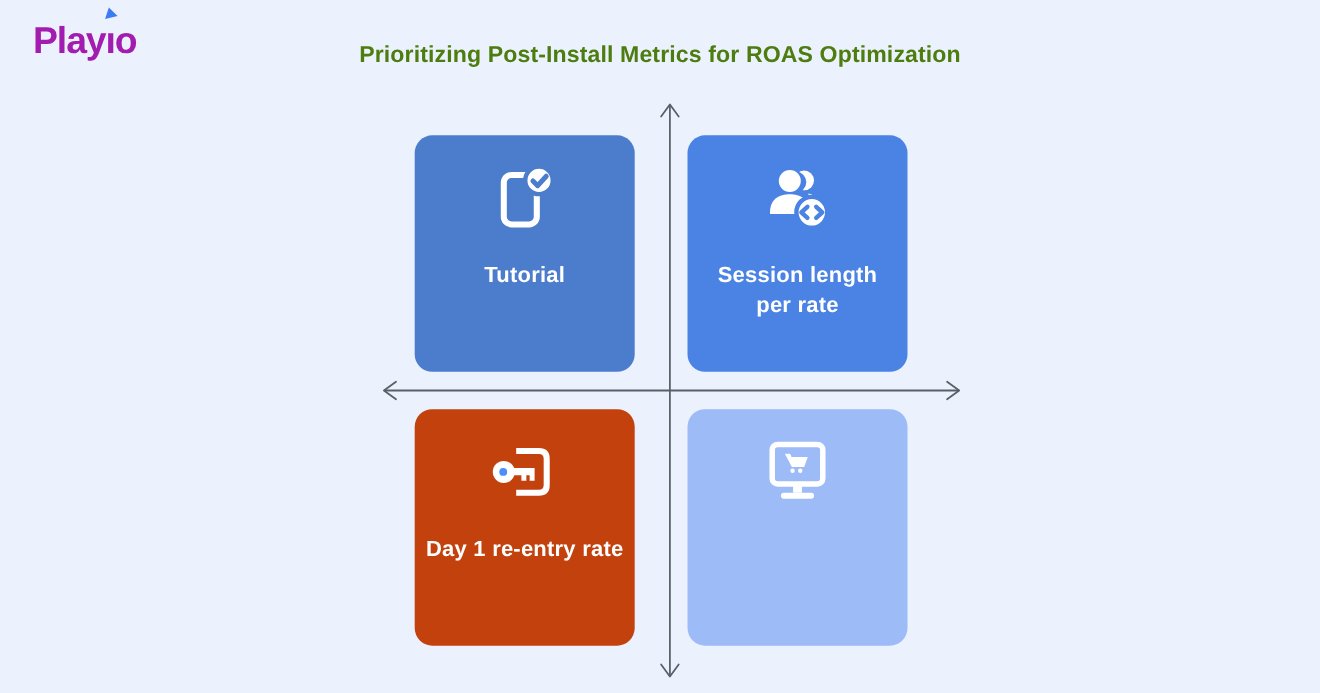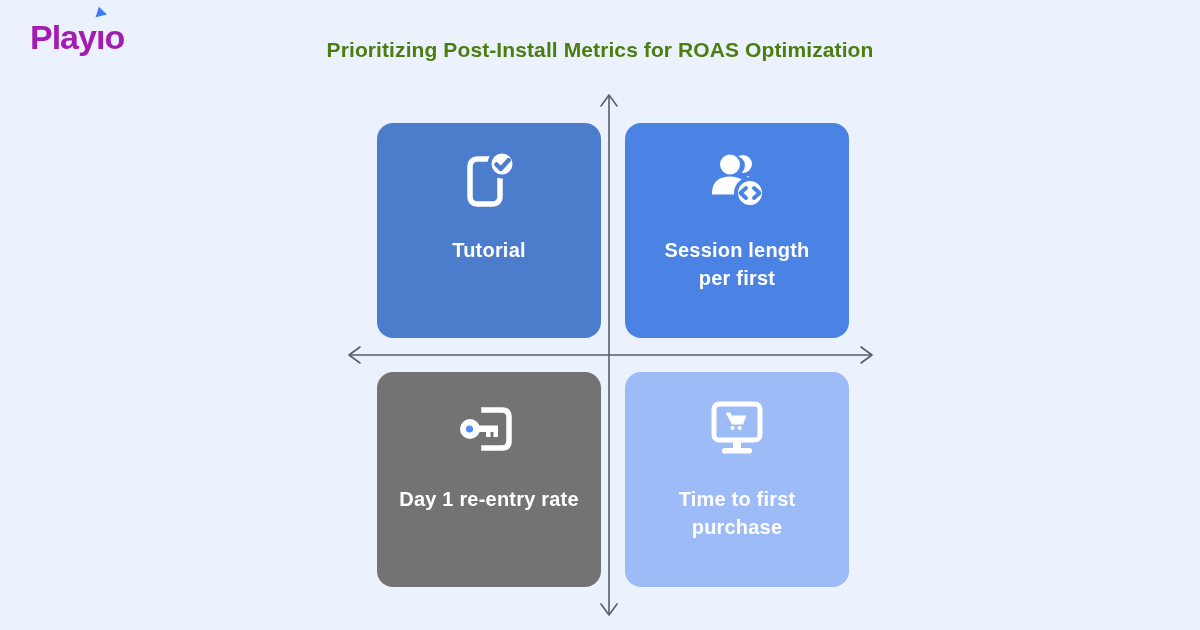--- a/index.html
+++ b/index.html
@@ -28,21 +28,21 @@
   .title{
     position:absolute;left:0;right:0;top:38px;
     text-align:center;
     font-size:21px;font-weight:bold;color:#4d7c0f;
     letter-spacing:0.1px;
   }
   
   .axes{position:absolute;left:0;top:0;width:1200px;height:630px;pointer-events:none;}
   
   .card{
-    position:absolute;width:224px;height:215px;border-radius:16px;
+    position:absolute;width:200px;height:215px;border-radius:16px;
     display:flex;flex-direction:column;align-items:center;
     padding-top:25px;box-sizing:border-box;
   }
   .q-tl{left:377px;top:123px;}
   .q-tr{left:625px;top:123px;}
   .q-bl{left:377px;top:372px;}
   .q-br{left:625px;top:372px;}
   .icon-box{
     width:64px;height:64px;margin-bottom:24px;
     display:flex;align-items:center;justify-content:center;
@@ -90,25 +90,25 @@
       <path d="M42 28 c5 1 8 4 9 9 l-9 0 z" fill="#fff"></path>
       <circle cx="25" cy="16.5" r="10" fill="#fff"></circle>
       <path d="M7 45 c0 -12 8.5 -16.5 18 -16.5 c9.5 0 18 4.5 18 16.5 l0 1.5 l-36 0 z" fill="#fff"></path>
       <circle cx="45" cy="45" r="14" fill="#fff" stroke="var(--qc)" stroke-width="4"></circle>
       <path d="M41 40 l-5.5 5 l5.5 5" stroke="var(--qc)" stroke-width="4" fill="none" stroke-linecap="round" stroke-linejoin="round"></path>
       <path d="M49 40 l5.5 5 l-5.5 5" stroke="var(--qc)" stroke-width="4" fill="none" stroke-linecap="round" stroke-linejoin="round"></path>
     </svg>
   </div>
   <div class="card-label">
     <span>Session length</span>
-    <span>per first</span>
+    <span>per rate</span>
   </div>
 </div>
 
-<div class="card q-bl" style="background: #737373; --qc: #4d8ff8;">
+<div class="card q-bl" style="background: #c2410c; --qc: #4d8ff8;">
   <div class="icon-box">
     <svg width="64" height="64" viewBox="0 0 64 64">
       <path d="M27 13 h18 q7 0 7 7 v24 q0 7 -7 7 h-18" fill="none" stroke="#fff" stroke-width="5.5" stroke-linecap="square"></path>
       <path d="M20 28.5 H41 V40 h-4.5 v-5 h-3 v5 H29 v-5 h-9 z" fill="#fff"></path>
       <circle cx="13" cy="32" r="10" fill="#fff"></circle>
       <circle cx="12.5" cy="32" r="3.6" fill="var(--qc)"></circle>
     </svg>
   </div>
   <div class="card-label">
     <span>Day 1 re-entry rate</span>
@@ -119,17 +119,13 @@
   <div class="icon-box">
     <svg width="64" height="64" viewBox="0 0 64 64">
       <rect x="9" y="7" width="46" height="36" rx="5" fill="none" stroke="#fff" stroke-width="5"></rect>
       <path d="M28 43 h8 v8 h-8 z" fill="#fff"></path>
       <rect x="17" y="51" width="30" height="5.5" rx="2.5" fill="#fff"></rect>
       <path d="M20.5 15.5 h3.8 c0.8 0 1.5 0.5 1.7 1.3 l0.5 1.7 h14.8 l-3.2 9 h-11.2 z" fill="#fff"></path>
       <circle cx="27.5" cy="31" r="2" fill="#fff"></circle>
       <circle cx="34.5" cy="31" r="2" fill="#fff"></circle>
     </svg>
   </div>
-  <div class="card-label">
-    <span>Time to first</span>
-    <span>purchase</span>
-  </div>
 </div>
 
 </body></html>

